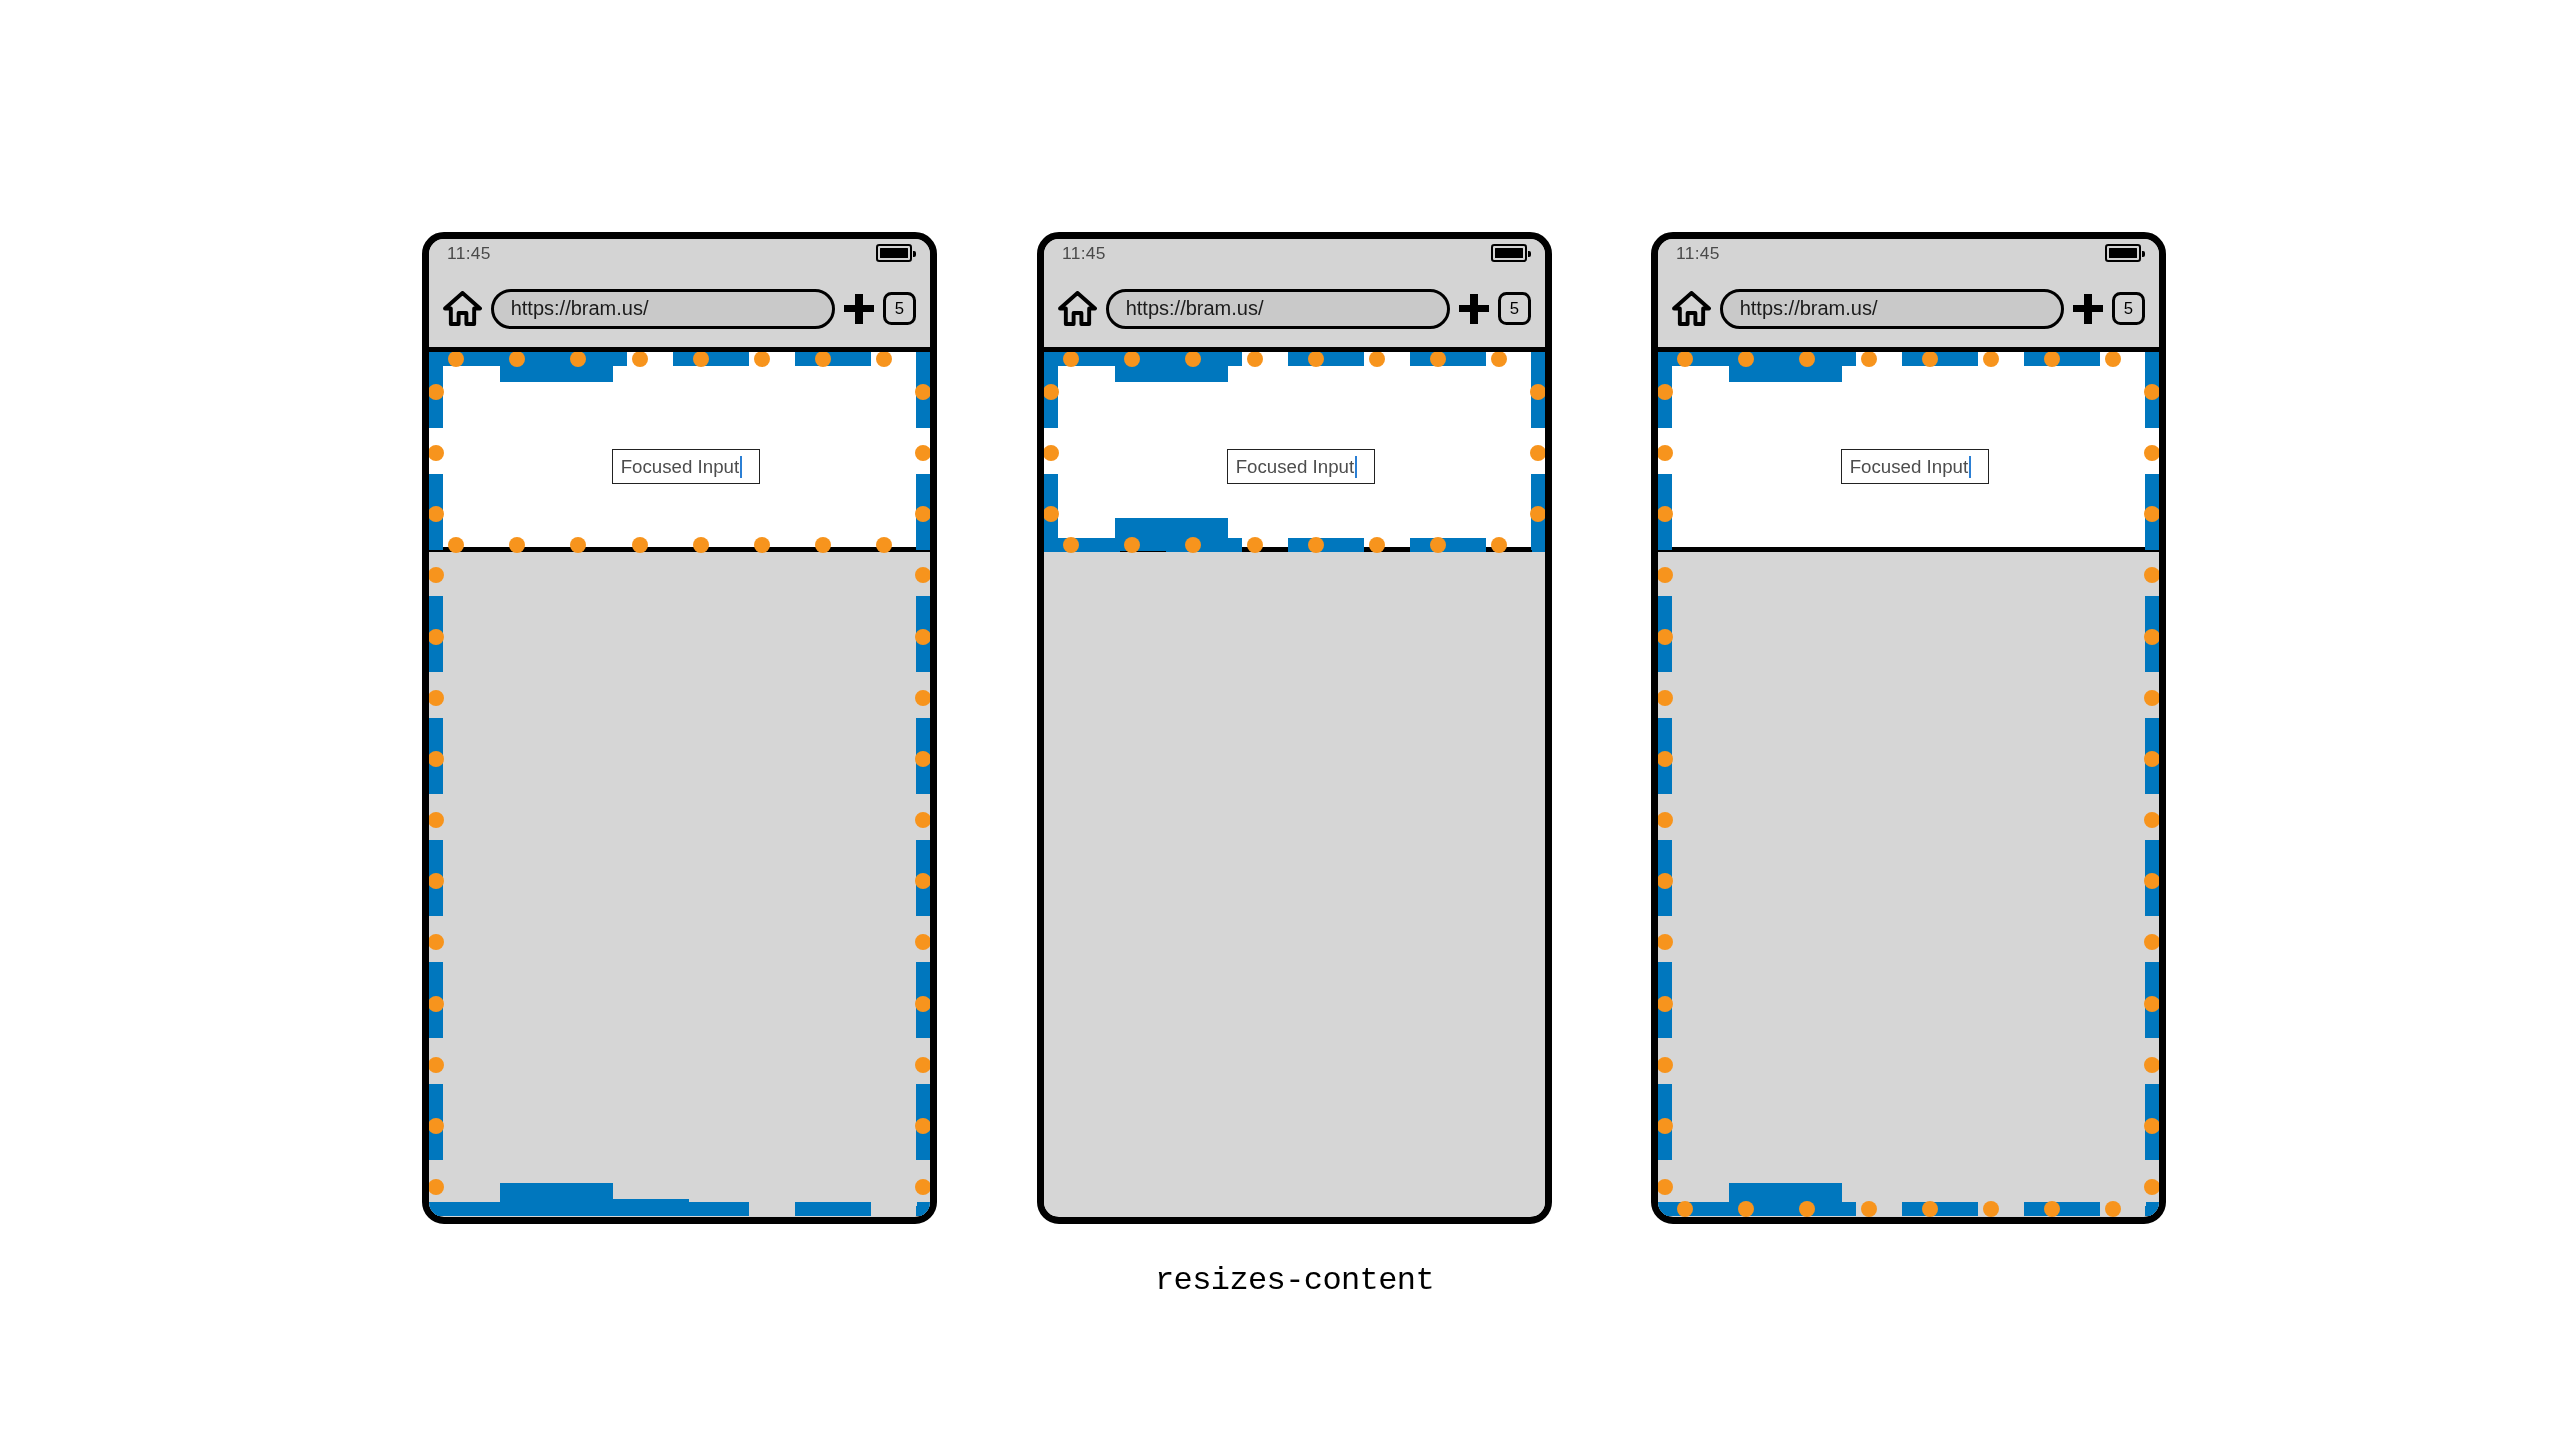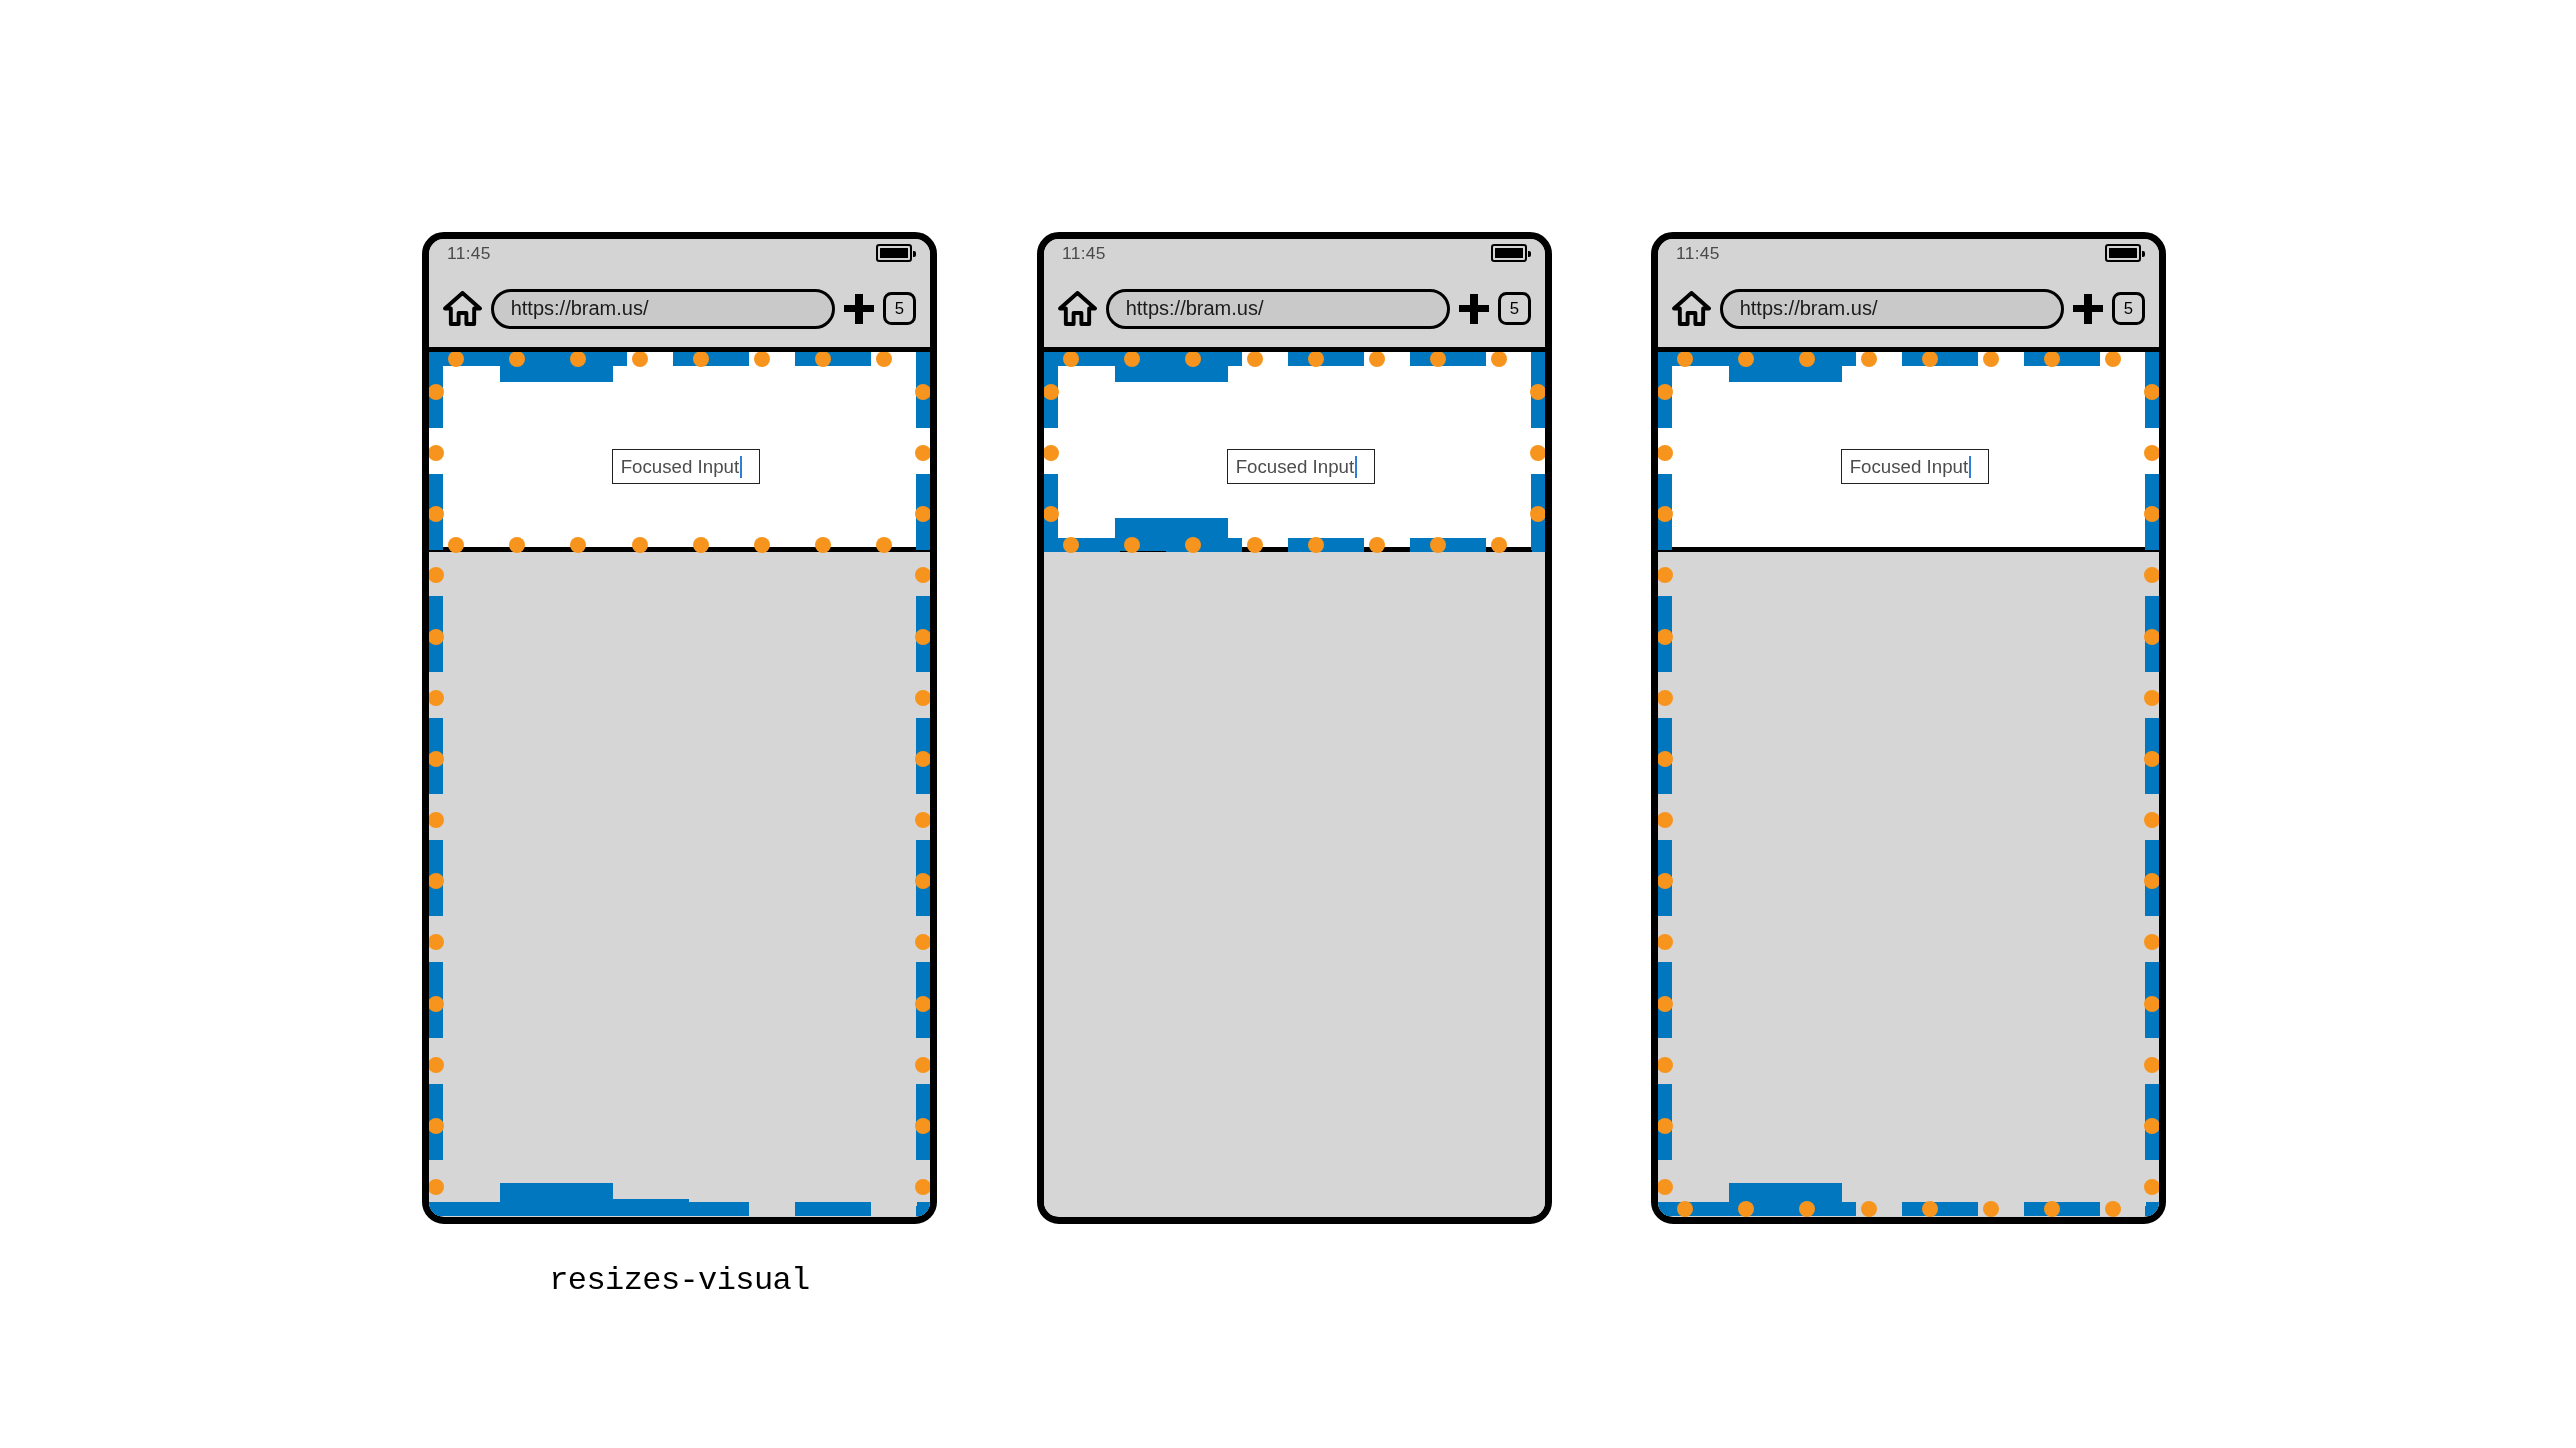--- a/index.html
+++ b/index.html
@@ -376,21 +376,20 @@
           </div>
 
         <div class="focused-input" style="left: 183px; top: 97px; width: 148px;">
           <span class="fi-text">Focused Input</span>
             <span class="caret"></span>
         </div>
       </div>
 
     </div>
   </div>
-  <div class="caption c1">resizes-visual</div>
 
   <div class="phone-col c2">
     <div class="phone">
 
       <div class="chrome">
         <div class="statusbar">
           <div class="clock">11:45</div>
           <div class="battery"></div>
         </div>
         <div class="toolbar">
@@ -448,20 +447,21 @@
           </div>
 
         <div class="focused-input" style="left: 183px; top: 97px; width: 148px;">
           <span class="fi-text">Focused Input</span>
             <span class="caret"></span>
         </div>
       </div>
 
     </div>
   </div>
+  <div class="caption c2">resizes-content</div>
 
   <div class="phone-col c3">
     <div class="phone">
 
       <div class="chrome">
         <div class="statusbar">
           <div class="clock">11:45</div>
           <div class="battery"></div>
         </div>
         <div class="toolbar">

